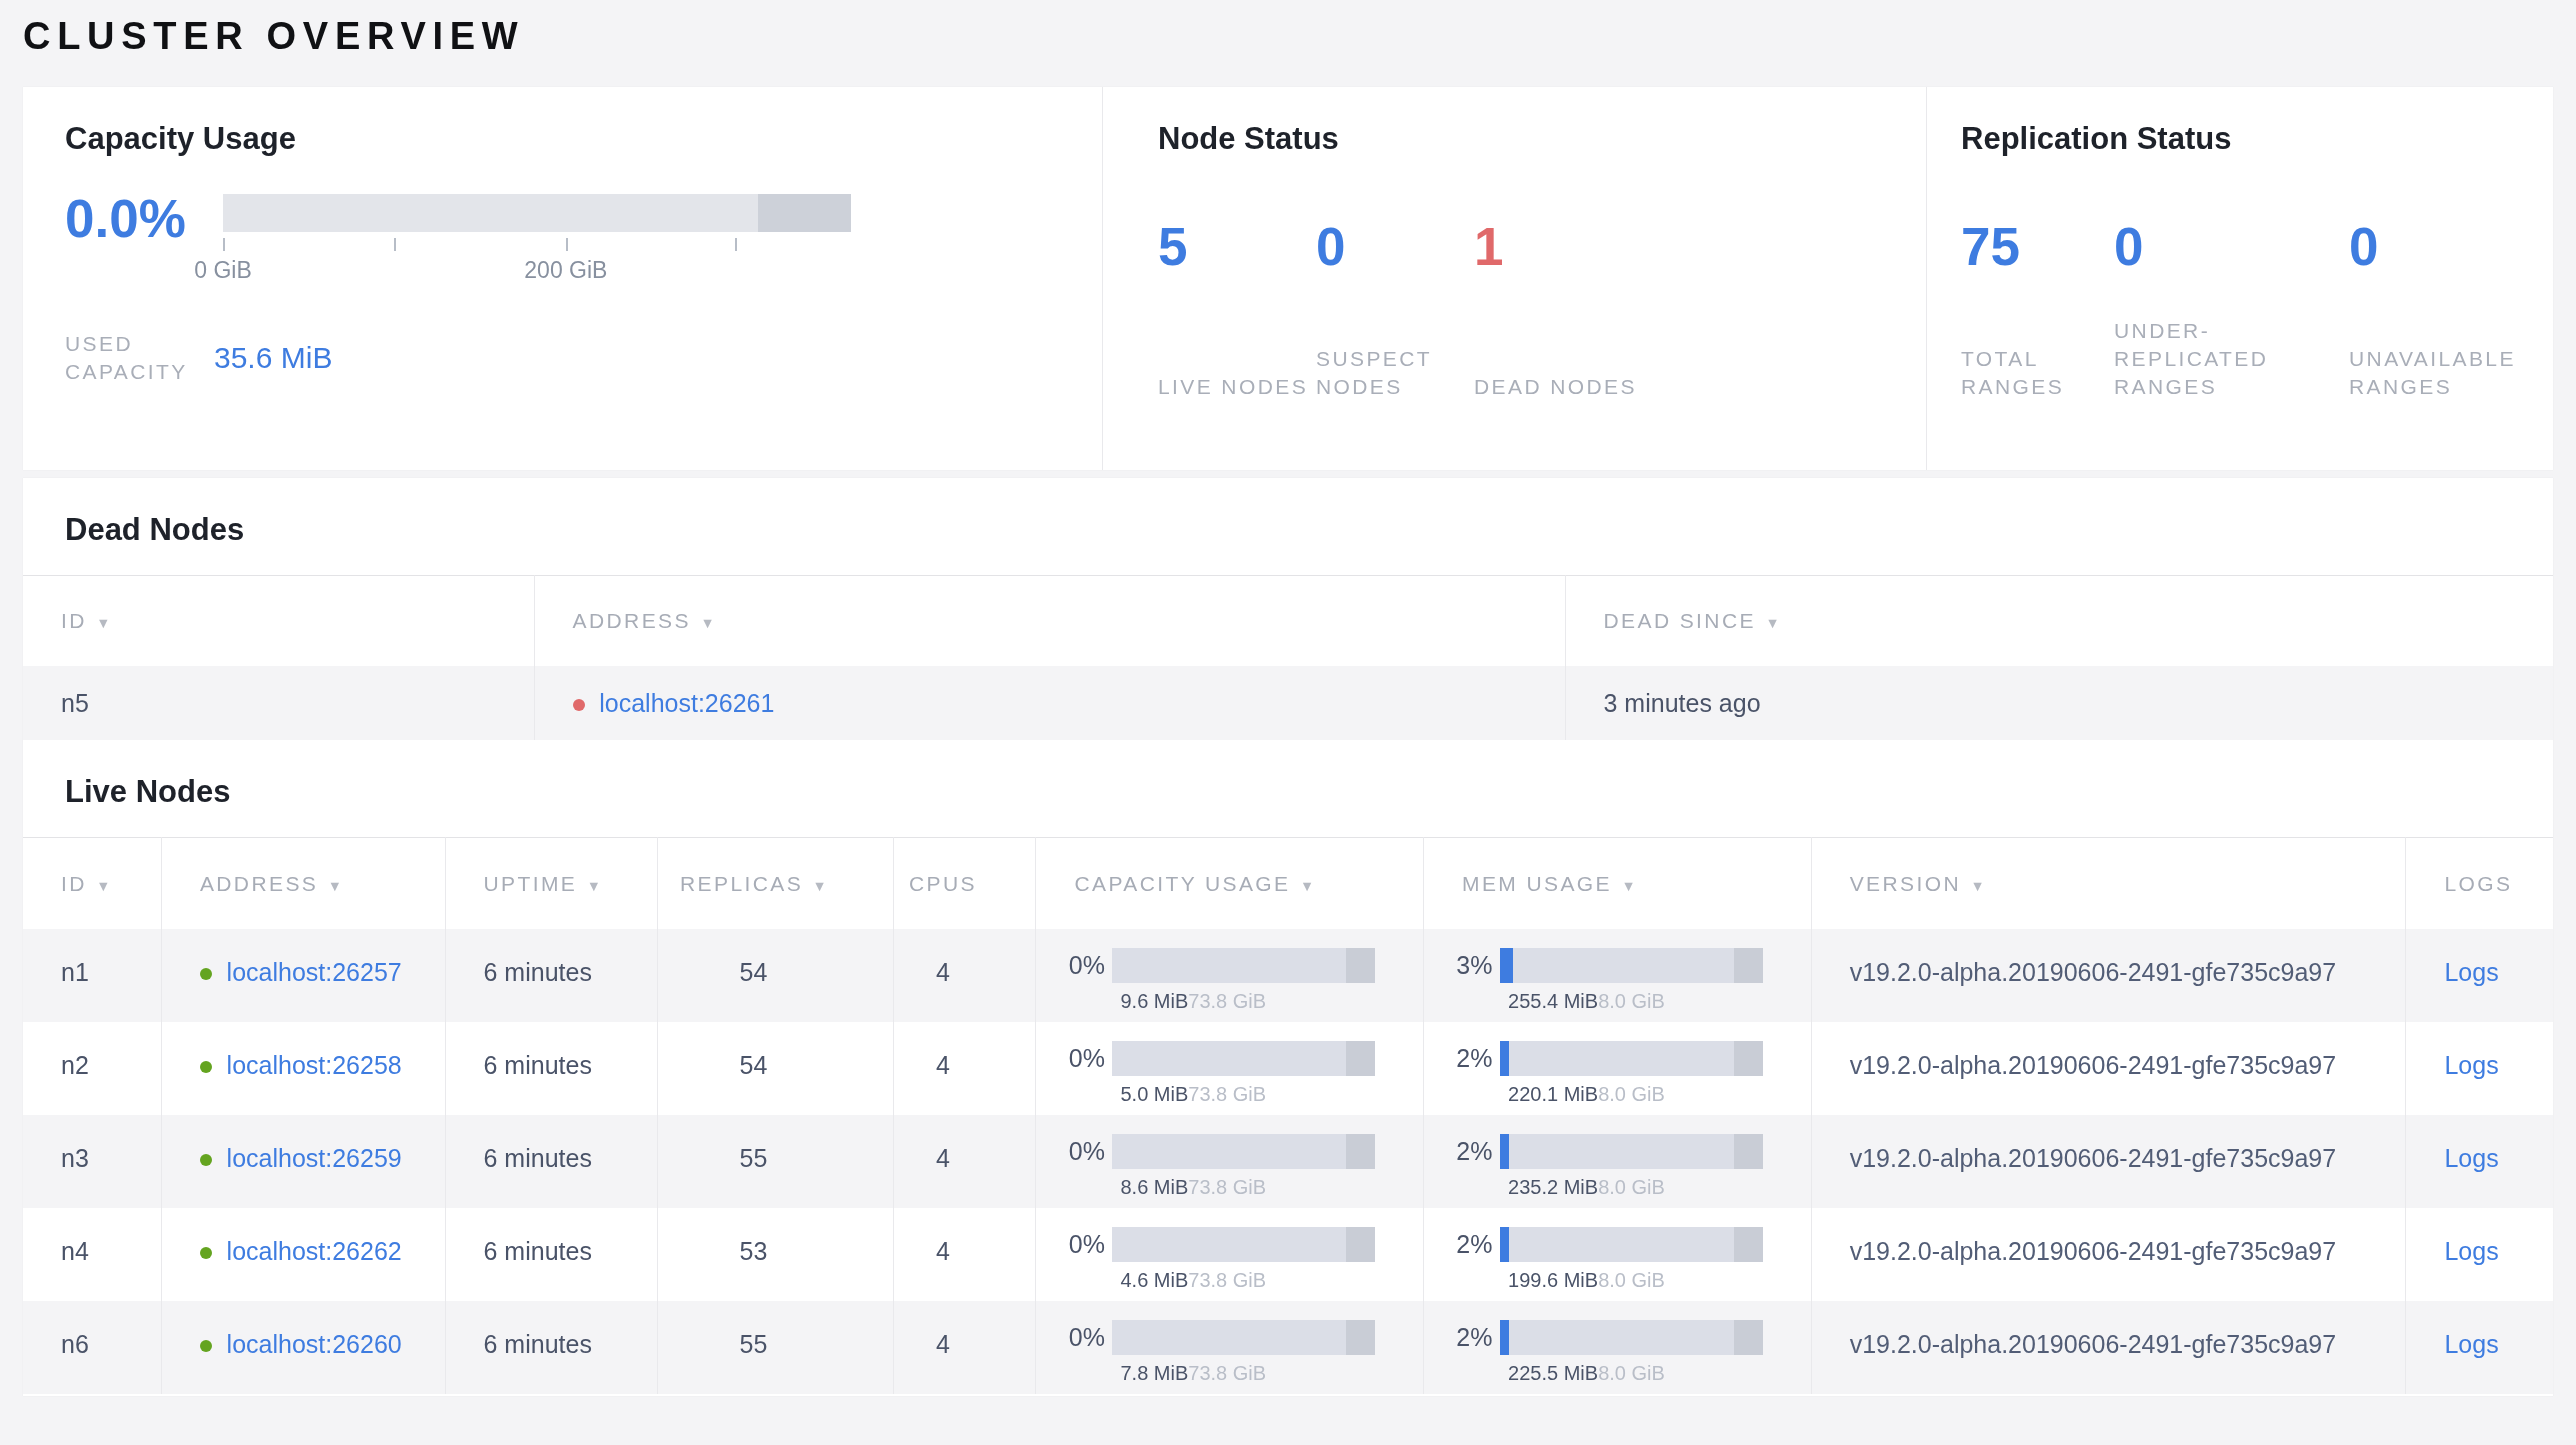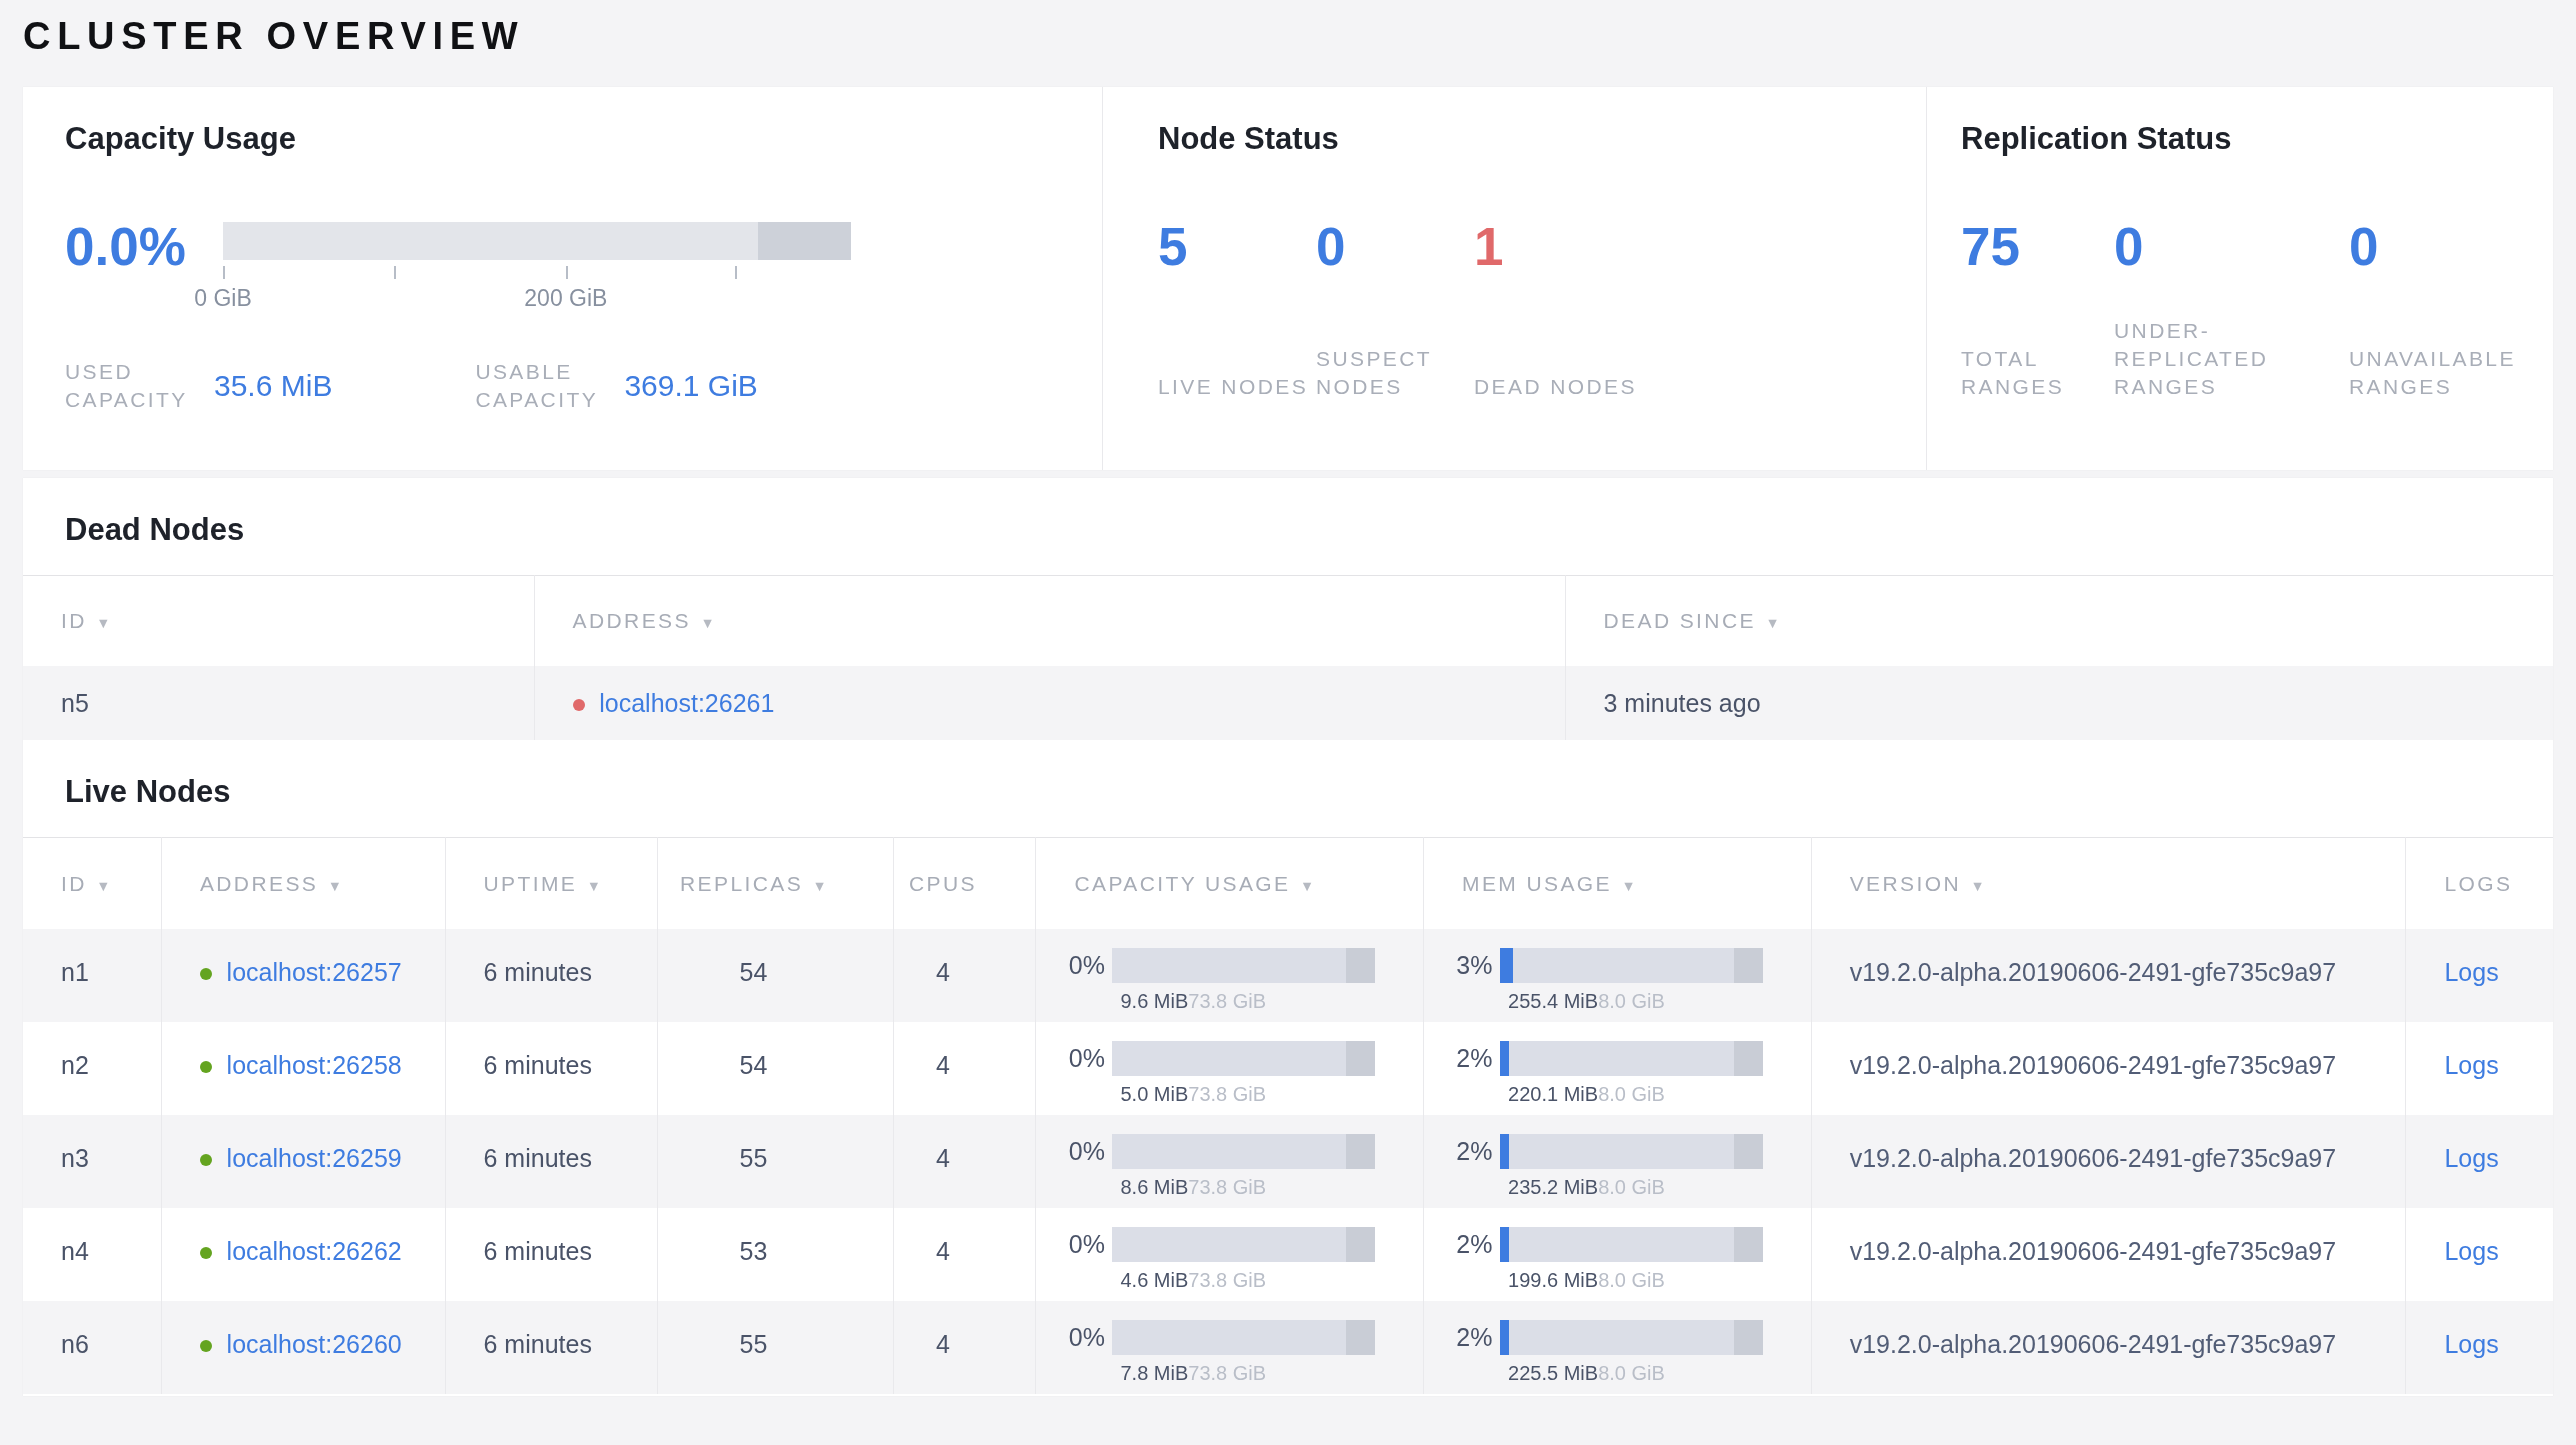--- a/index.html
+++ b/index.html
@@ -21,21 +21,21 @@
   .summary-card {
     margin-top:29px; background:#fff; height:383px;
     display:flex; box-shadow:0 0 1px rgba(0,0,0,.08);
   }
   .summary-section { padding-top:34px; }
   .sec-capacity { width:1079px; padding-left:42px; }
   .sec-nodes    { width:824px;  padding-left:55px; border-left:1px solid #e9e9ec; }
   .sec-repl     { width:626px;  padding-left:34px; border-left:1px solid #e9e9ec; }
   .card-heading { font-size:31px; font-weight:600; color:#1e222a; }
 
-  .cap-row { display:flex; margin-top:61px; }
+  .cap-row { display:flex; margin-top:33px; }
   .big-num { font-size:53px; font-weight:700; color:#3e7ce0; line-height:57px; }
   .big-num.red { color:#e0696a; }
   .cap-pct { width:158px; }
   .cap-bar-block { padding-top:3.8px; }
   .cap-bar {
     width:628px; height:38px; background:#e3e5ea; position:relative; overflow:hidden;
   }
   .cap-bar .endcap {
     position:absolute; right:0; top:0; bottom:0; width:14.8%; background:#cdd1d9;
   }
@@ -162,24 +162,20 @@
             <div class="tick" style="left:81.5%"></div>
             <div class="tick-label" style="left:0%">0 GiB</div>
             <div class="tick-label" style="left:54.6%">200 GiB</div>
           </div>
         </div>
       </div>
       <div class="cap-stats">
         <div class="cap-stat">
           <div class="stat-label">USED CAPACITY</div>
           <div class="stat-value">35.6 MiB</div>
-        </div>
-        <div class="cap-stat">
-          <div class="stat-label">USABLE CAPACITY</div>
-          <div class="stat-value">369.1 GiB</div>
         </div>
       </div>
     </div>
 
     <div class="summary-section sec-nodes">
       <div class="card-heading">Node Status</div>
       <div class="stats-row">
         <div class="stat-col">
           <div class="big-num">5</div>
           <div class="stat-label w-narrow">LIVE NODES</div>

